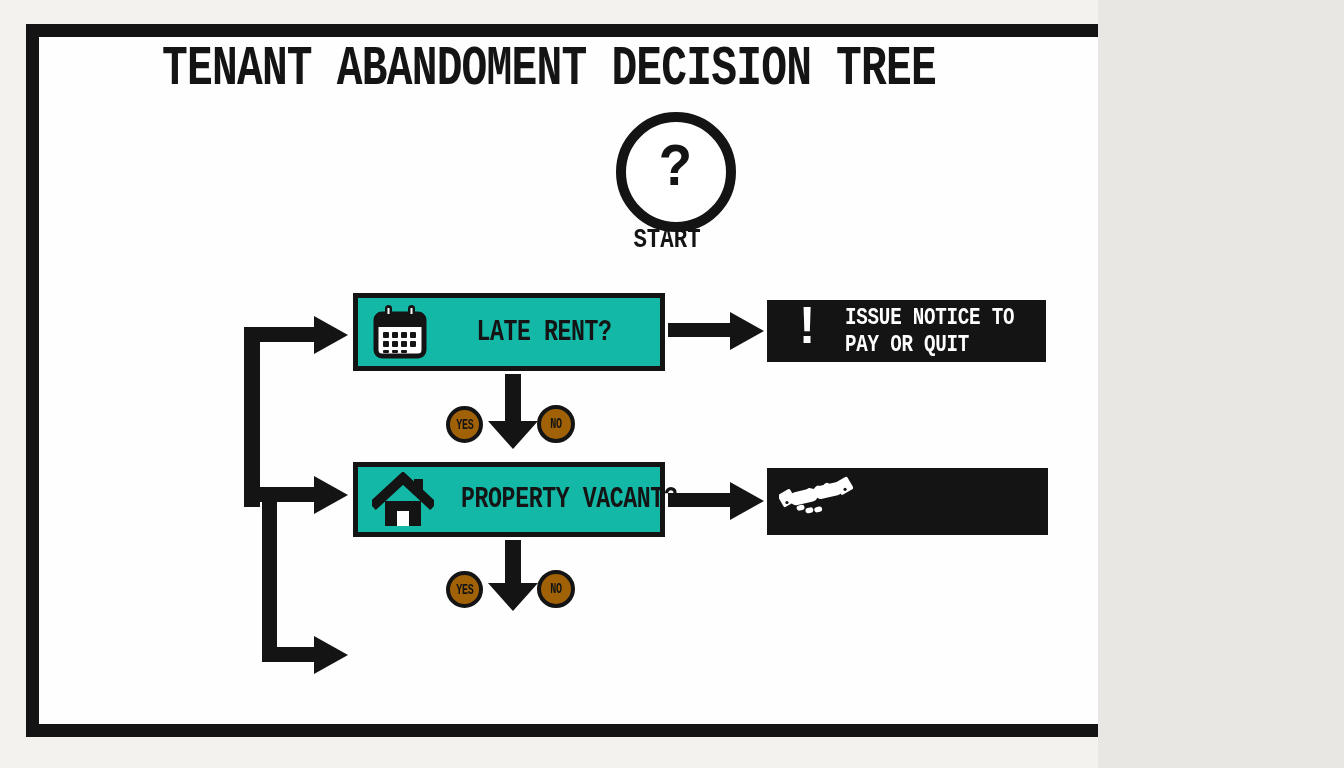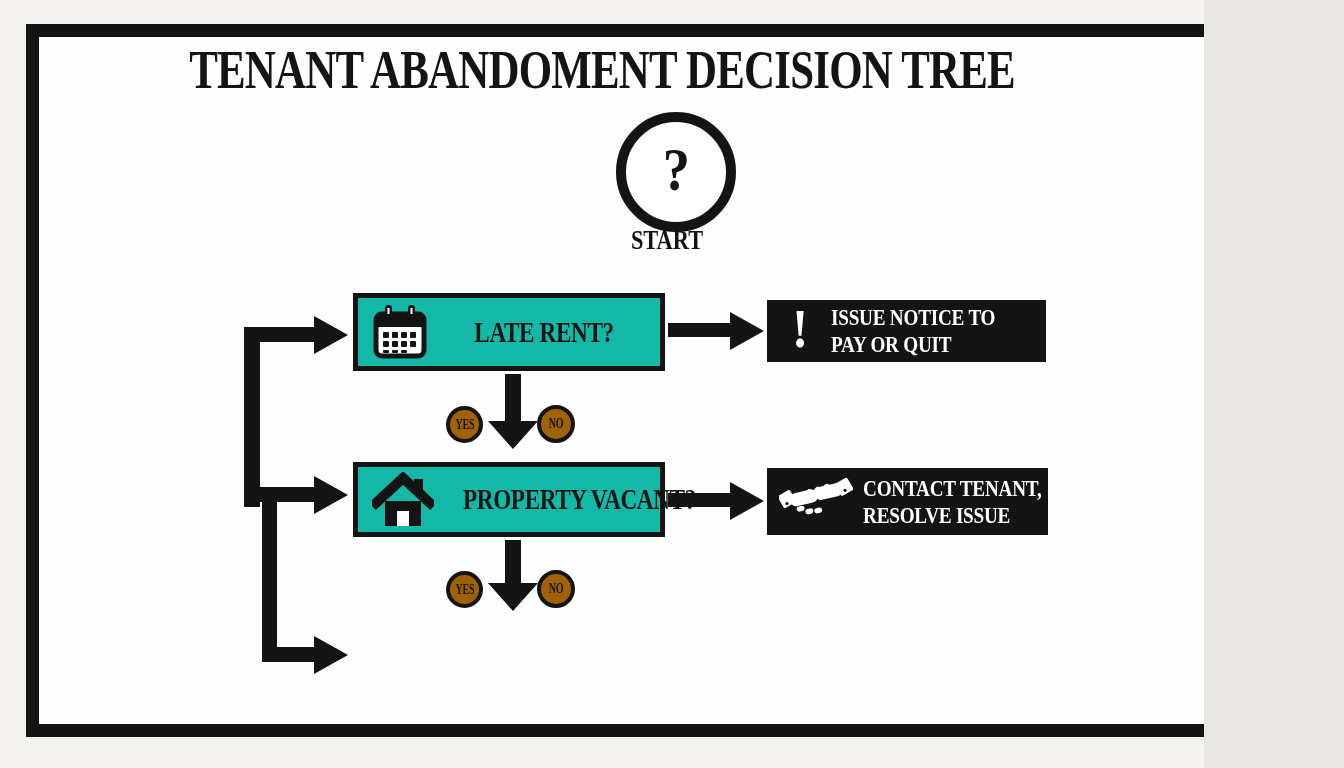--- a/index.html
+++ b/index.html
@@ -1,19 +1,19 @@
 <!DOCTYPE html>
 <html><head>
 <meta charset="utf-8">
 <style>
   html,body{margin:0;padding:0;background:#e9e7e4;}
   .stage{
-    position:relative;width:1204px;height:768px;overflow:hidden;
+    position:relative;width:1098px;height:768px;overflow:hidden;
     background:#f4f2ef;
-    font-family:Liberation Serif, serif;
+    font-family:Liberation Mono, monospace;
     color:#141414;
   }
   .abs{position:absolute;}
   .frame{
     left:26px;top:24px;width:1266px;height:687px;
     border:13px solid #141414;background:#fffefe;
   }
   .title{
     left:0;right:0;top:38px;text-align:center;
     font-size:55px;font-weight:700;letter-spacing:-1px;
@@ -167,24 +167,20 @@
           <rect x="20" y="34" width="9" height="6" rx="3" transform="rotate(-13 24 37)"></rect>
           <rect x="30" y="37" width="9" height="6" rx="3" transform="rotate(-13 34 40)"></rect>
           <rect x="40" y="36" width="9" height="6" rx="3" transform="rotate(-13 44 39)"></rect>
         </g>
         <g fill="#141414">
           <circle cx="9" cy="31" r="1.8"></circle>
           <circle cx="75" cy="16" r="1.8"></circle>
         </g>
       </svg>
     </div>
-    <div>
-      <div class="txt">CONTACT TENANT,</div>
-      <div class="txt">RESOLVE ISSUE</div>
-    </div>
   </div>
 
   <div class="abs badge" style="left:446px;top:571px;width:37px;height:37px;">
     <span>YES</span>
   </div>
   <div class="abs bar" style="left:505px;top:540px;width:16px;height:45px;"></div>
   <div class="abs head-down" style="left:488px;top:583px;"></div>
   <div class="abs badge" style="left:537px;top:570px;width:38px;height:38px;">
     <span>NO</span>
   </div>

